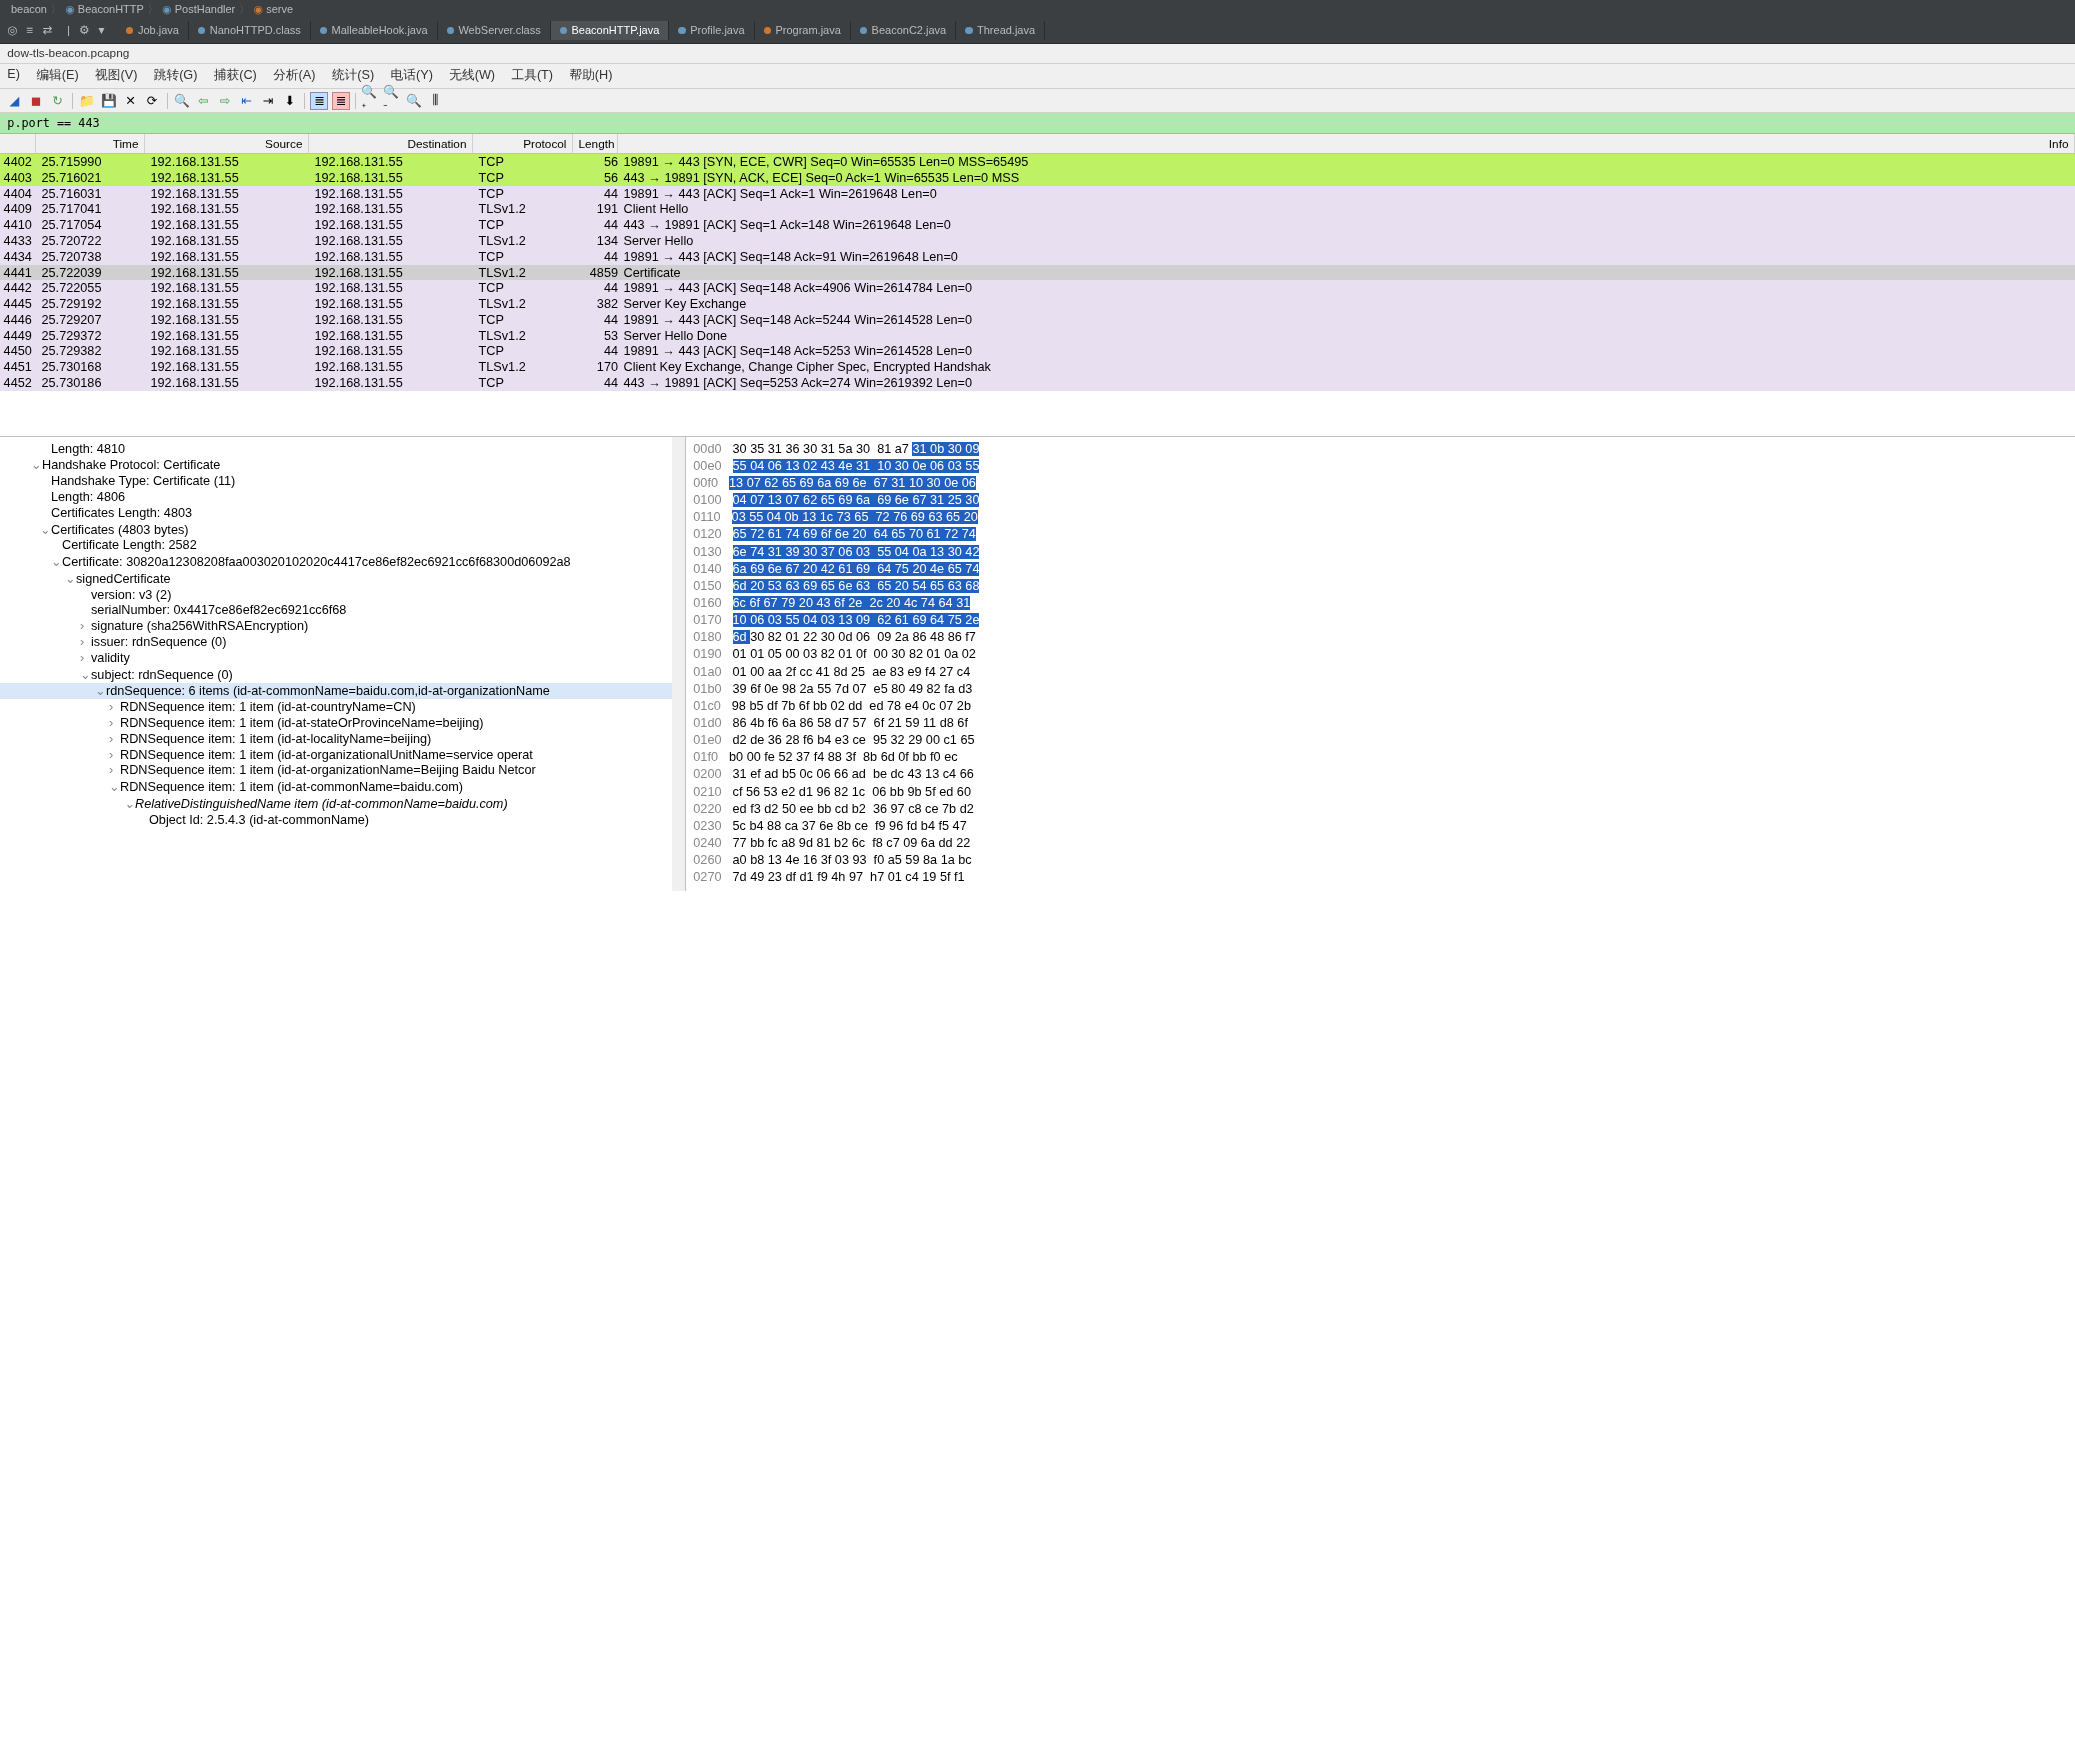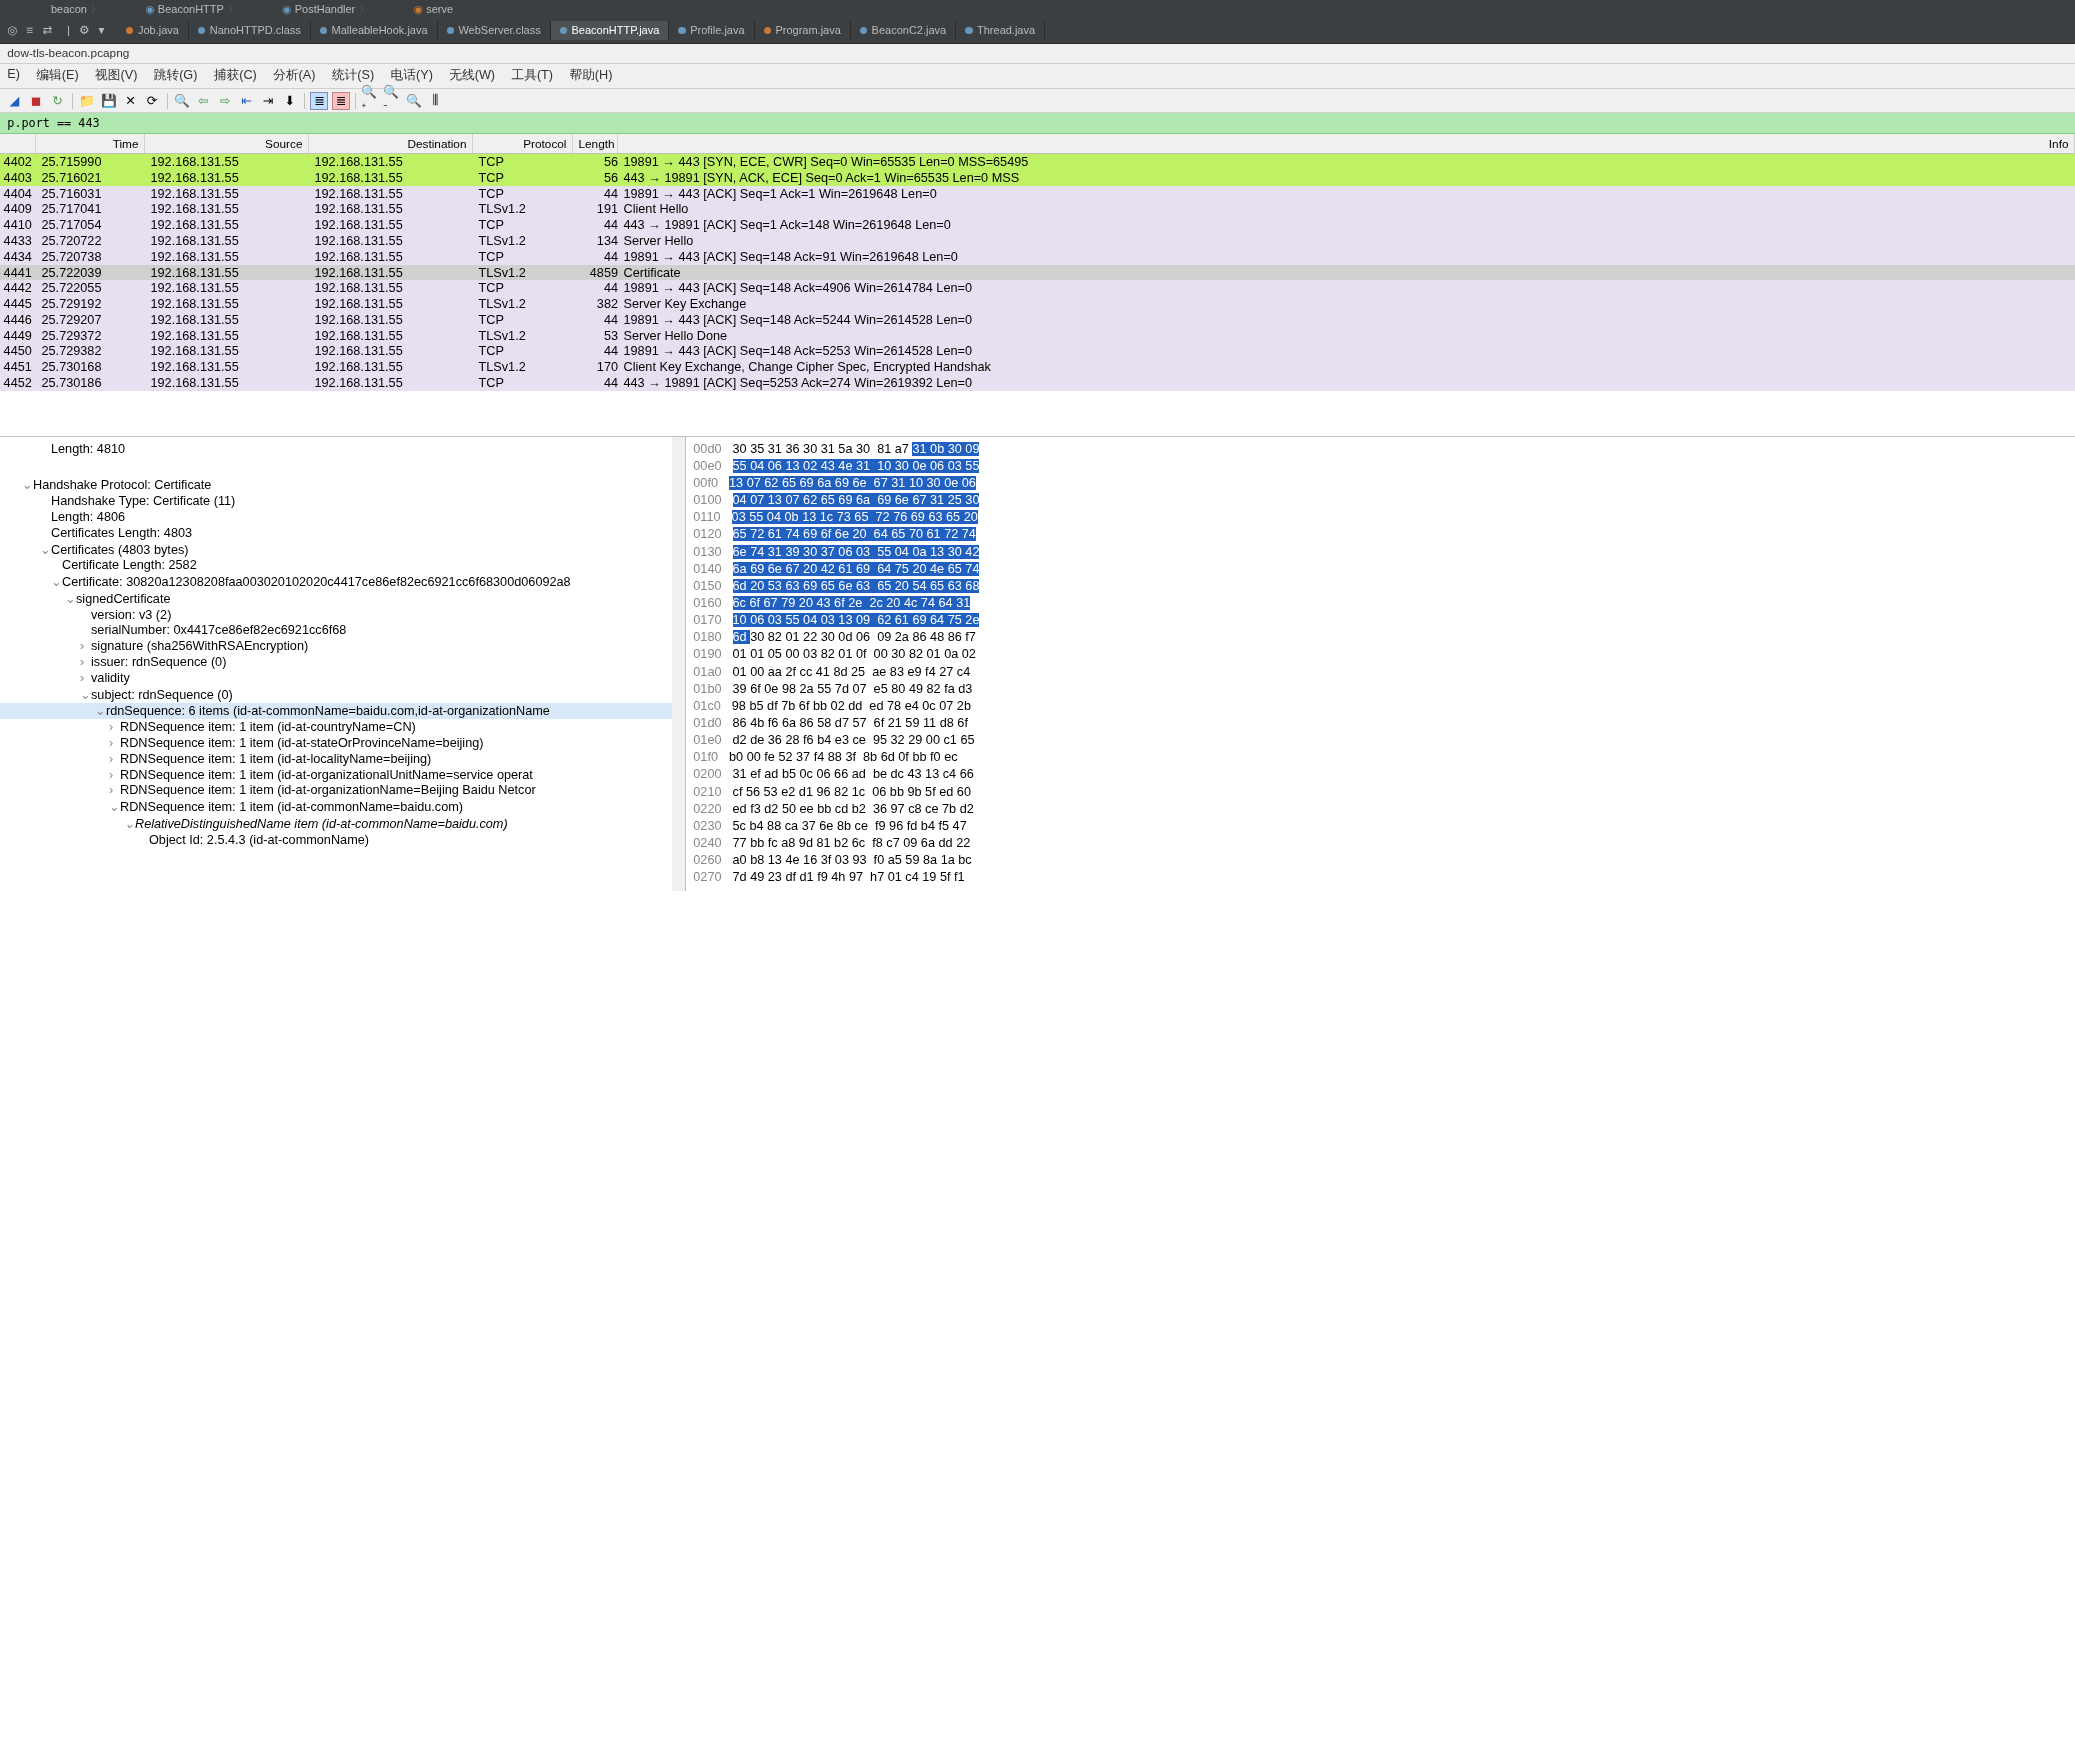--- a/index.html
+++ b/index.html
@@ -1,19 +1,19 @@
 <!DOCTYPE html>
 <html style="font-size:14.5px"><head>
 <meta charset="utf-8">
 <style>
 * { margin: 0; padding: 0; box-sizing: border-box; font-family: "Segoe UI", Arial, sans-serif; }
 body { background: #fff; font-size: 11.8px; overflow: hidden; }
 
 .ide-bar { background: #3c3f41; height: 18px; display: flex; align-items: center; padding: 0 7.3px; color: #bbb; font-size: 11px; }
-.crumb { padding: 0 3.6px; margin-left: 40px; }
+.crumb { padding: 0 3.6px; }
 .crumb-sep { color: #666; }
 
 .ide-tabs { background: #3c3f41; height: 25.5px; display: flex; align-items: center; padding: 0 7.3px; border-bottom: 0.9px solid #2b2b2b; }
 .ide-icons { display: flex; gap: 9px; color: #bbb; margin-right: 12.7px; font-size: 11.8px; }
 .ide-tab { padding: 3.6px 9px; color: #bbb; font-size: 11px; display: flex; align-items: center; gap: 4.5px; border-right: 0.9px solid #2b2b2b; }
 .ide-tab.active { background: #4e5254; color: #fff; }
 .tab-dot { width: 7.3px; height: 7.3px; border-radius: 50%; background: #6897bb; display: inline-block; }
 .tab-dot.orange { background: #cc7832; }
 
 .title-bar { background: #f0f0f0; border-bottom: 0.9px solid #d0d0d0; padding: 2.7px 7.3px; font-size: 11.8px; color: #333; }
@@ -36,21 +36,21 @@
 .pkt.tcp-gray { background: #bef264; }
 .pkt.tls { background: #e8e0f0; }
 .pkt.sel { background: #d0d0d0; }
 .pkt.ack { background: #e8e0f0; }
 
 .detail-split { display: flex; height: 455px; border-top: 1.8px solid #c0c0c0; }
 .tree-pane { width: 686px; overflow: auto; font-family: Consolas, monospace; font-size: 12.7px; padding: 3.6px 0; border-right: 0.9px solid #c0c0c0; position: relative; }
 .tree-line { padding: 0.9px 0 0.9px 7.3px; white-space: nowrap; }
 .tree-line.sel { background: #d8e8f8; }
 .tw { display: inline-block; width: 11px; color: #888; cursor: pointer; }
-.ind1 { padding-left: 22px; margin-top: 20px; } .ind2 { padding-left: 40px; } .ind3 { padding-left: 51px; } .ind4 { padding-left: 65px; } .ind5 { padding-left: 80px; } .ind6 { padding-left: 95px; } .ind7 { padding-left: 109px; } .ind8 { padding-left: 124px; font-style: italic; } .ind9 { padding-left: 138px; }
+.ind1 { padding-left: 31px; } .ind2 { padding-left: 40px; } .ind3 { padding-left: 51px; } .ind4 { padding-left: 65px; } .ind5 { padding-left: 80px; } .ind6 { padding-left: 95px; } .ind7 { padding-left: 109px; } .ind8 { padding-left: 124px; font-style: italic; } .ind9 { padding-left: 138px; }
 
 .hex-pane { flex: 1; overflow: auto; font-family: Consolas, monospace; font-size: 12.7px; padding: 3.6px 7.3px; }
 .hex-row { white-space: pre; line-height: 1.35; }
 .hex-off { color: #888; margin-right: 11px; }
 .hex-hl { background: #2060c0; color: #fff; }
 
 .vscroll { position: absolute; right: 0; top: 0; bottom: 0; width: 12.7px; background: #f0f0f0; }
 </style>
 </head>
 <body>

